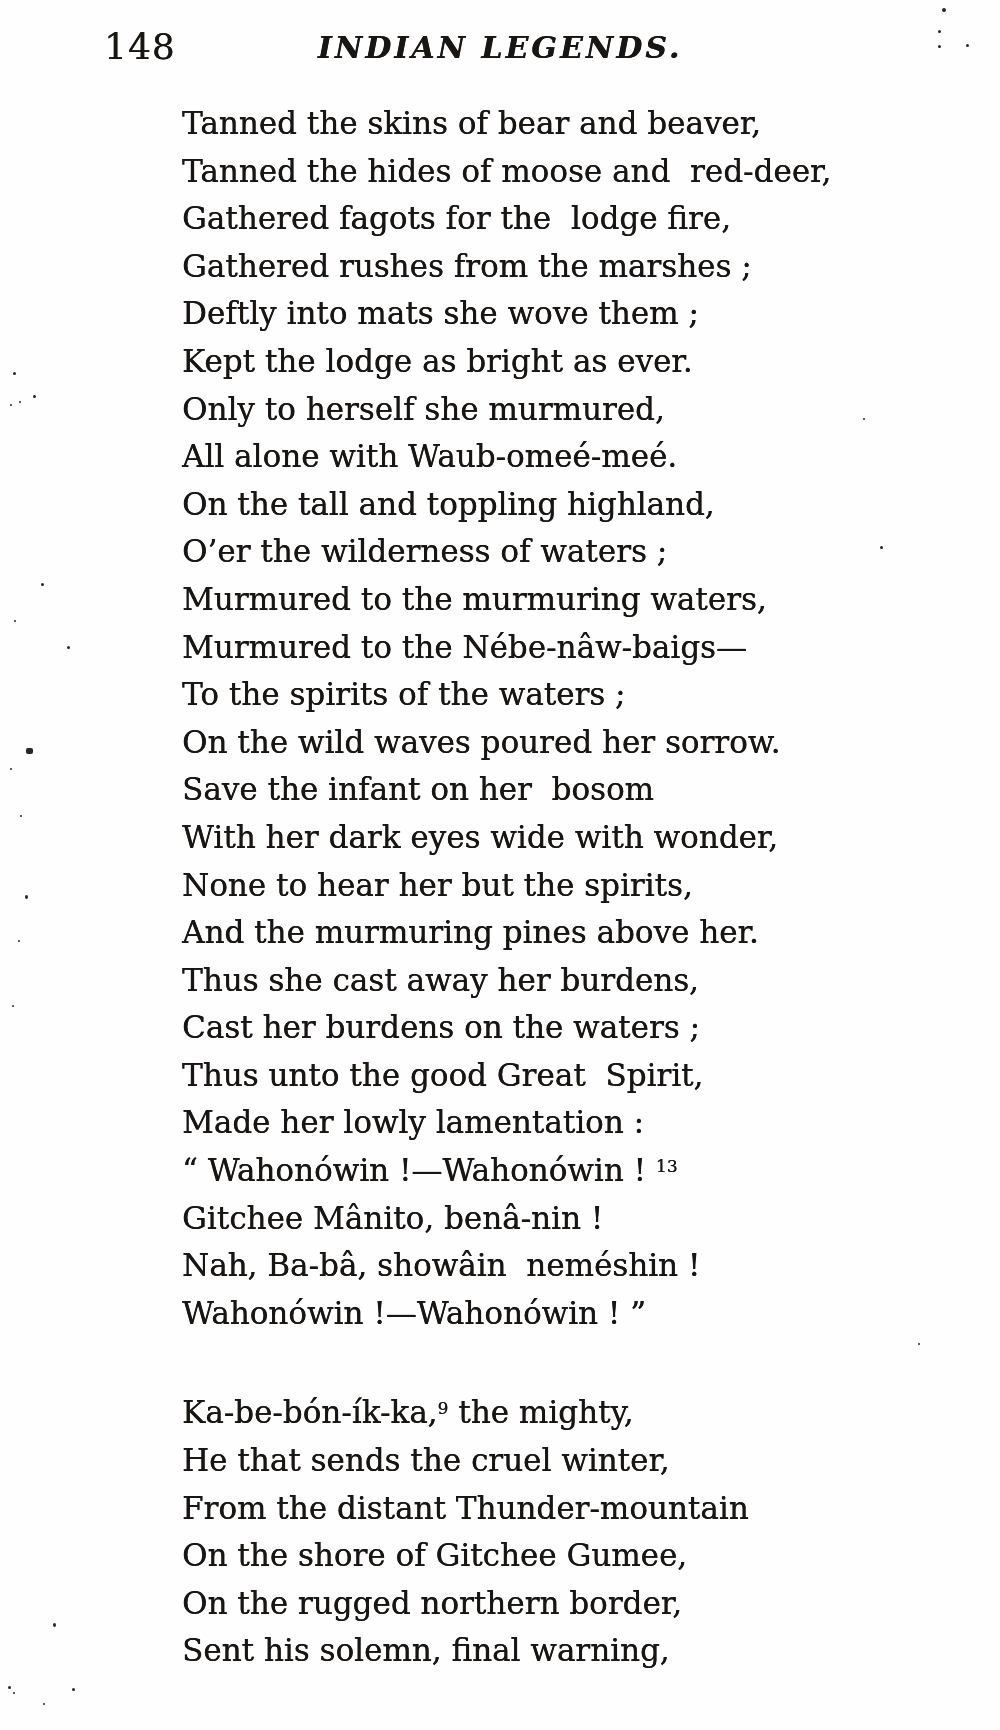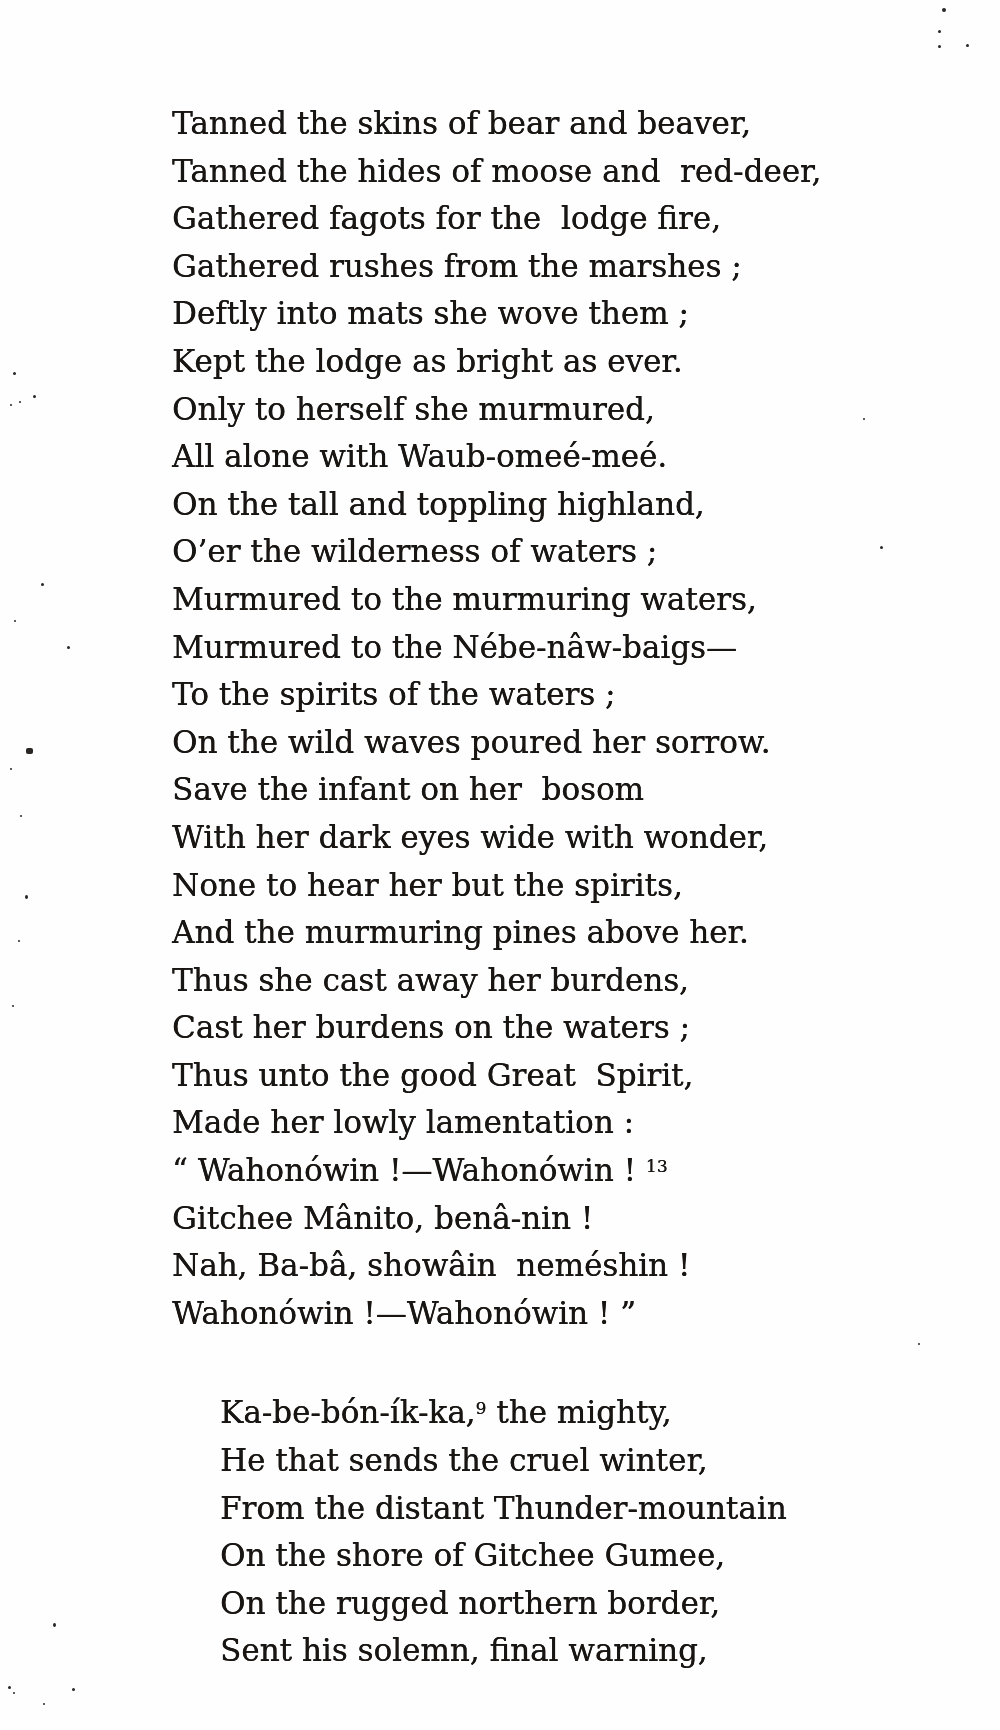--- a/index.html
+++ b/index.html
@@ -22,43 +22,47 @@
     text-shadow:0.3px 0.3px 0 currentColor;
   }
   .running-title{
     position:absolute;left:0;top:30px;width:1000px;
     text-align:center;
     font-style:italic;font-weight:bold;
     font-size:30px;letter-spacing:3px;
     text-shadow:0.3px 0.3px 0 currentColor;
   }
   .poem{
-    position:absolute;left:172px;top:100px;
+    position:absolute;left:182px;top:100px;
     font-size:31px;line-height:47.6px;
     white-space:pre;
     text-shadow:0.3px 0.3px 0 currentColor;
   }
-  .stanza + .stanza{margin-top:52px;margin-left:48px;}
+  .stanza + .stanza{margin-top:52px;}
   .line{height:47.6px;}
   .line sup{
     font-size:0.55em;
     font-weight:normal;
     vertical-align:baseline;
     position:relative;top:-0.55em;
     letter-spacing:0;
   }
   .speck{
     position:absolute;background:#2a2623;border-radius:50%;
   }
 </style>
 </head>
 <body>
 
 <div class="page">
 
+  <div class="header">
+    <span class="page-number">148</span>
+    <span class="running-title">INDIAN LEGENDS.</span>
+  </div>
 
   <div class="poem" id="poem"><div class="stanza"><div class="line">Tanned the skins of bear and beaver,</div><div class="line">Tanned the hides of moose and  red-deer,</div><div class="line">Gathered fagots for the  lodge fire,</div><div class="line">Gathered rushes from the marshes ;</div><div class="line">Deftly into mats she wove them ;</div><div class="line">Kept the lodge as bright as ever.</div><div class="line">Only to herself she murmured,</div><div class="line">All alone with Waub-omeé-meé.</div><div class="line">On the tall and toppling highland,</div><div class="line">O’er the wilderness of waters ;</div><div class="line">Murmured to the murmuring waters,</div><div class="line">Murmured to the Nébe-nâw-baigs—</div><div class="line">To the spirits of the waters ;</div><div class="line">On the wild waves poured her sorrow.</div><div class="line">Save the infant on her  bosom</div><div class="line">With her dark eyes wide with wonder,</div><div class="line">None to hear her but the spirits,</div><div class="line">And the murmuring pines above her.</div><div class="line">Thus she cast away her burdens,</div><div class="line">Cast her burdens on the waters ;</div><div class="line">Thus unto the good Great  Spirit,</div><div class="line">Made her lowly lamentation :</div><div class="line">“ Wahonówin !—Wahonówin ! <sup>13</sup></div><div class="line">Gitchee Mânito, benâ-nin !</div><div class="line">Nah, Ba-bâ, showâin  neméshin !</div><div class="line">Wahonówin !—Wahonówin ! ”</div></div><div class="stanza"><div class="line">Ka-be-bón-ík-ka,<sup>9</sup> the mighty,</div><div class="line">He that sends the cruel winter,</div><div class="line">From the distant Thunder-mountain</div><div class="line">On the shore of Gitchee Gumee,</div><div class="line">On the rugged northern border,</div><div class="line">Sent his solemn, final warning,</div></div></div>
 
   <div class="speck" style="left:13px;top:372px;width:3px;height:3px;"></div>
   <div class="speck" style="left:33px;top:395px;width:3px;height:3px;"></div>
   <div class="speck" style="left:10px;top:404px;width:2px;height:2px;"></div>
   <div class="speck" style="left:19px;top:401px;width:2px;height:2px;"></div>
   <div class="speck" style="left:863px;top:418px;width:2px;height:2px;"></div>
   <div class="speck" style="left:880px;top:546px;width:3px;height:3px;"></div>
   <div class="speck" style="left:942px;top:8px;width:4px;height:4px;"></div>

